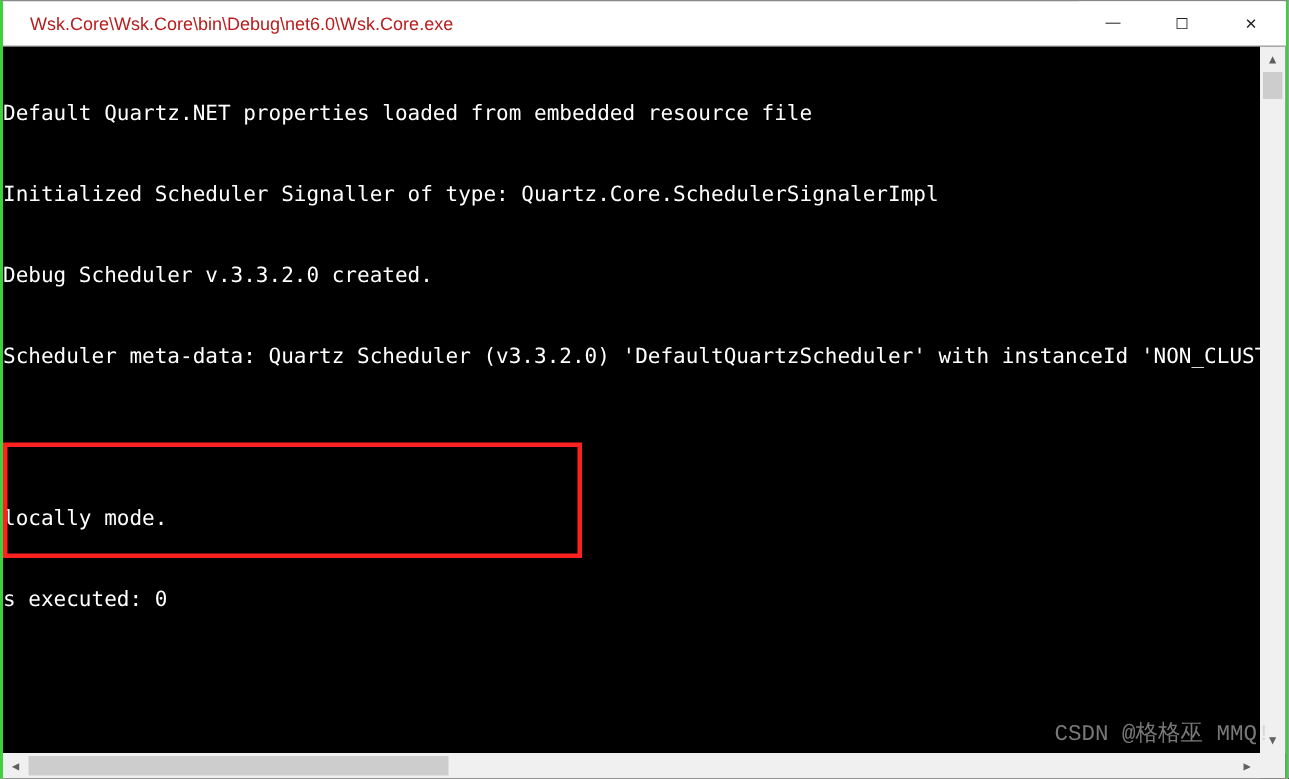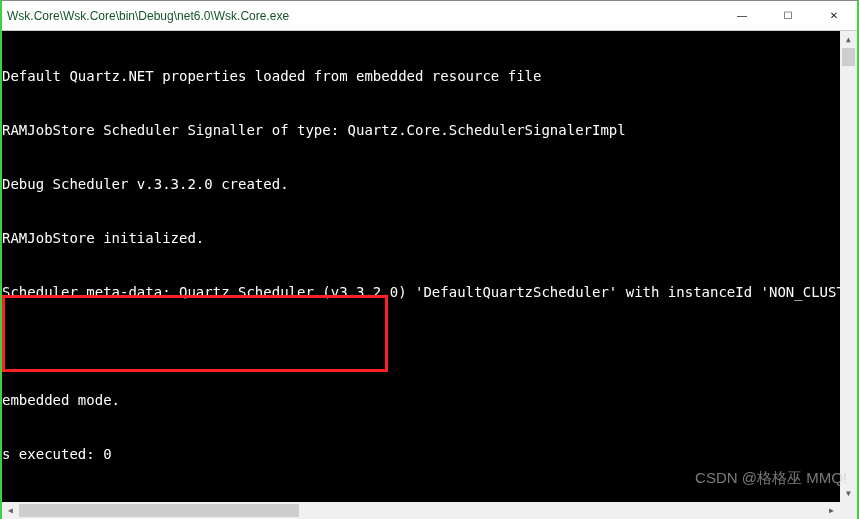--- a/index.html
+++ b/index.html
@@ -24,22 +24,22 @@
       height: 30px;
       background: #fff;
       display: flex;
       align-items: center;
       border-bottom: 1px solid #ccc;
     }
     .title-text {
       flex: 1;
       font-family: "Segoe UI", sans-serif;
       font-size: 12px;
-      padding-left: 5px;
-      color: #14532d;
+      padding-left: 18px;
+      color: #b91c1c;
       white-space: nowrap;
       overflow: hidden;
     }
     .win-controls {
       display: flex;
       height: 100%;
     }
     .win-btn {
       width: 46px;
       height: 100%;
@@ -123,23 +123,23 @@
     }
     .corner {
       position: absolute;
       right: 0; bottom: 0;
       width: 17px; height: 17px;
       background: #f0f0f0;
     }
     .watermark {
       position: absolute;
       right: 10px;
-      bottom: 32px;
+      bottom: 20px;
       color: rgba(200,200,200,0.6);
-      font-family: Liberation Sans, sans-serif;
+      font-family: Liberation Mono, monospace;
       font-size: 15px;
       pointer-events: none;
     }
     .console-content {
       position: absolute;
       left: 0; right: 17px; top: 0; bottom: 17px;
       overflow: hidden;
     }
   </style>
 </head>
@@ -150,26 +150,25 @@
     <div class="title-text">Wsk.Core\Wsk.Core\bin\Debug\net6.0\Wsk.Core.exe</div>
     <div class="win-controls">
       <div class="win-btn">—</div>
       <div class="win-btn">☐</div>
       <div class="win-btn close">✕</div>
     </div>
   </div>
   <div class="console">
     <div class="console-content">
       <div class="console-line">Default Quartz.NET properties loaded from embedded resource file</div>
-      <div class="console-line">RAMJobStore Scheduler Signaller of type: Quartz.Core.SchedulerSignalerImpl</div>
+      <div class="console-line">Initialized Scheduler Signaller of type: Quartz.Core.SchedulerSignalerImpl</div>
       <div class="console-line">Debug Scheduler v.3.3.2.0 created.</div>
-      <div class="console-line">RAMJobStore initialized.</div>
       <div class="console-line">Scheduler meta-data: Quartz Scheduler (v3.3.2.0) 'DefaultQuartzScheduler' with instanceId 'NON_CLUSTERED'</div>
       <div class="console-line"></div>
-      <div class="console-line">embedded mode.</div>
+      <div class="console-line">locally mode.</div>
       <div class="console-line">s executed: 0</div>
       
       
       
       
       
       
       
       
       

